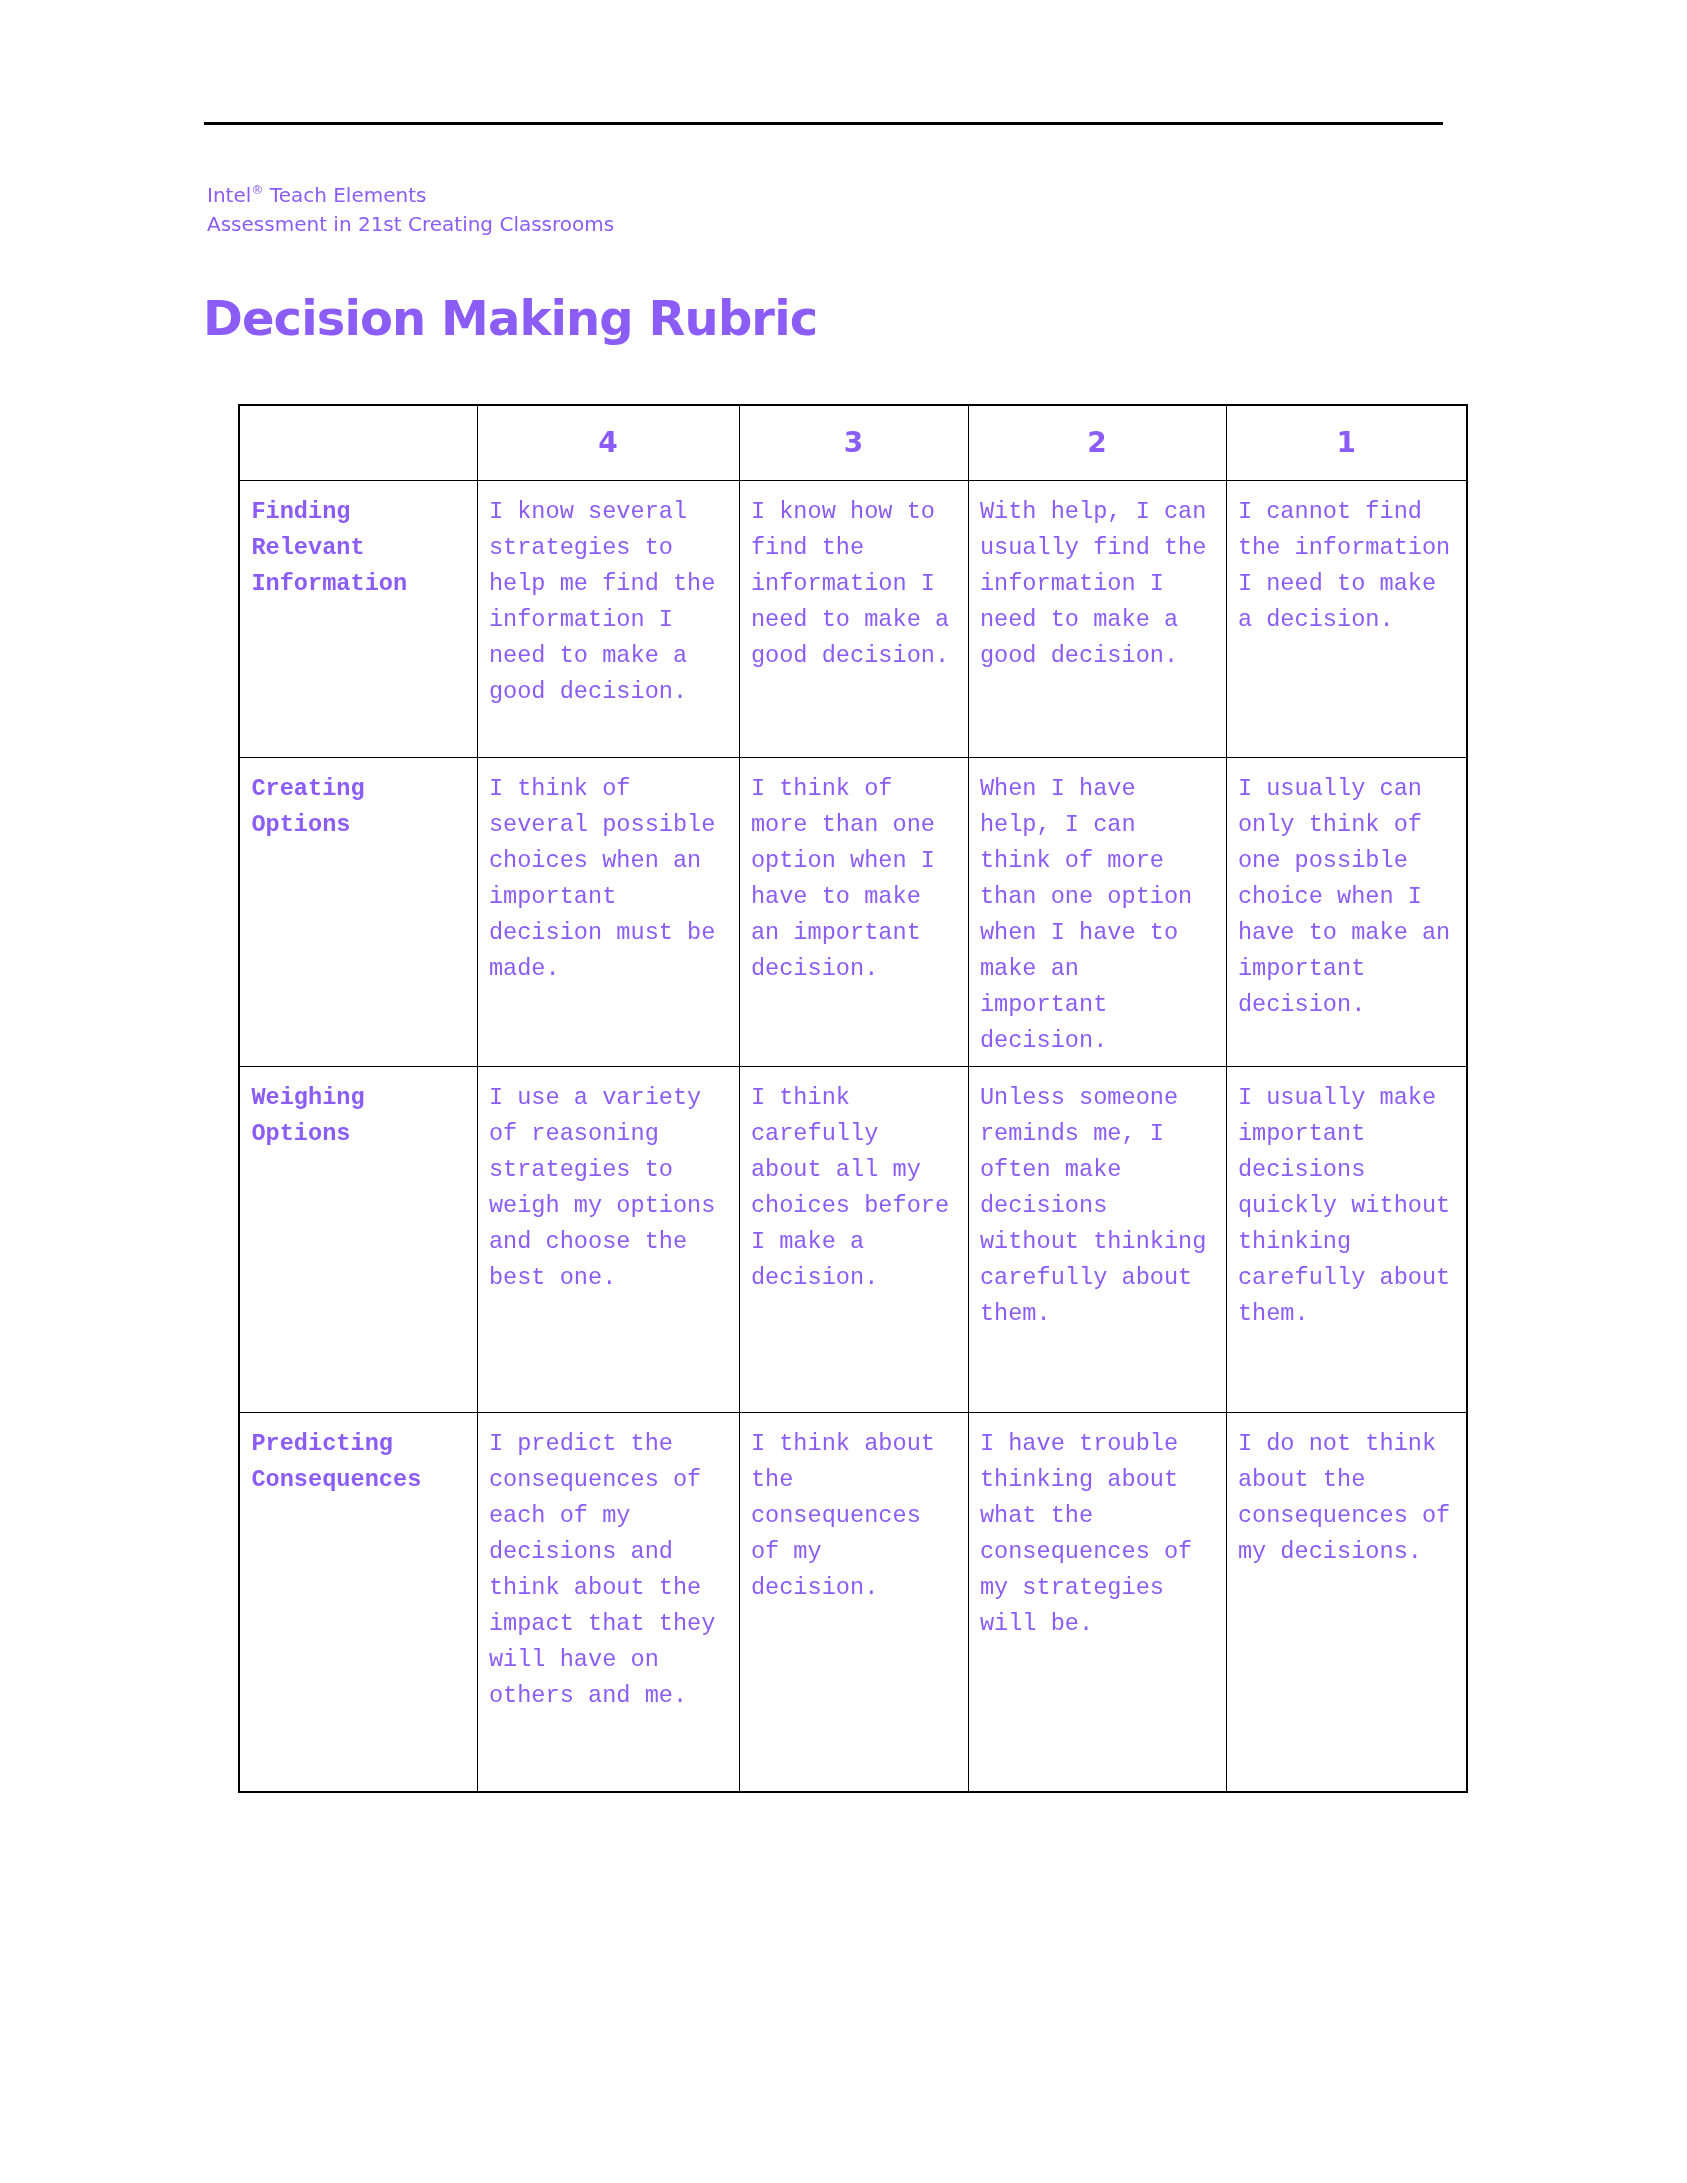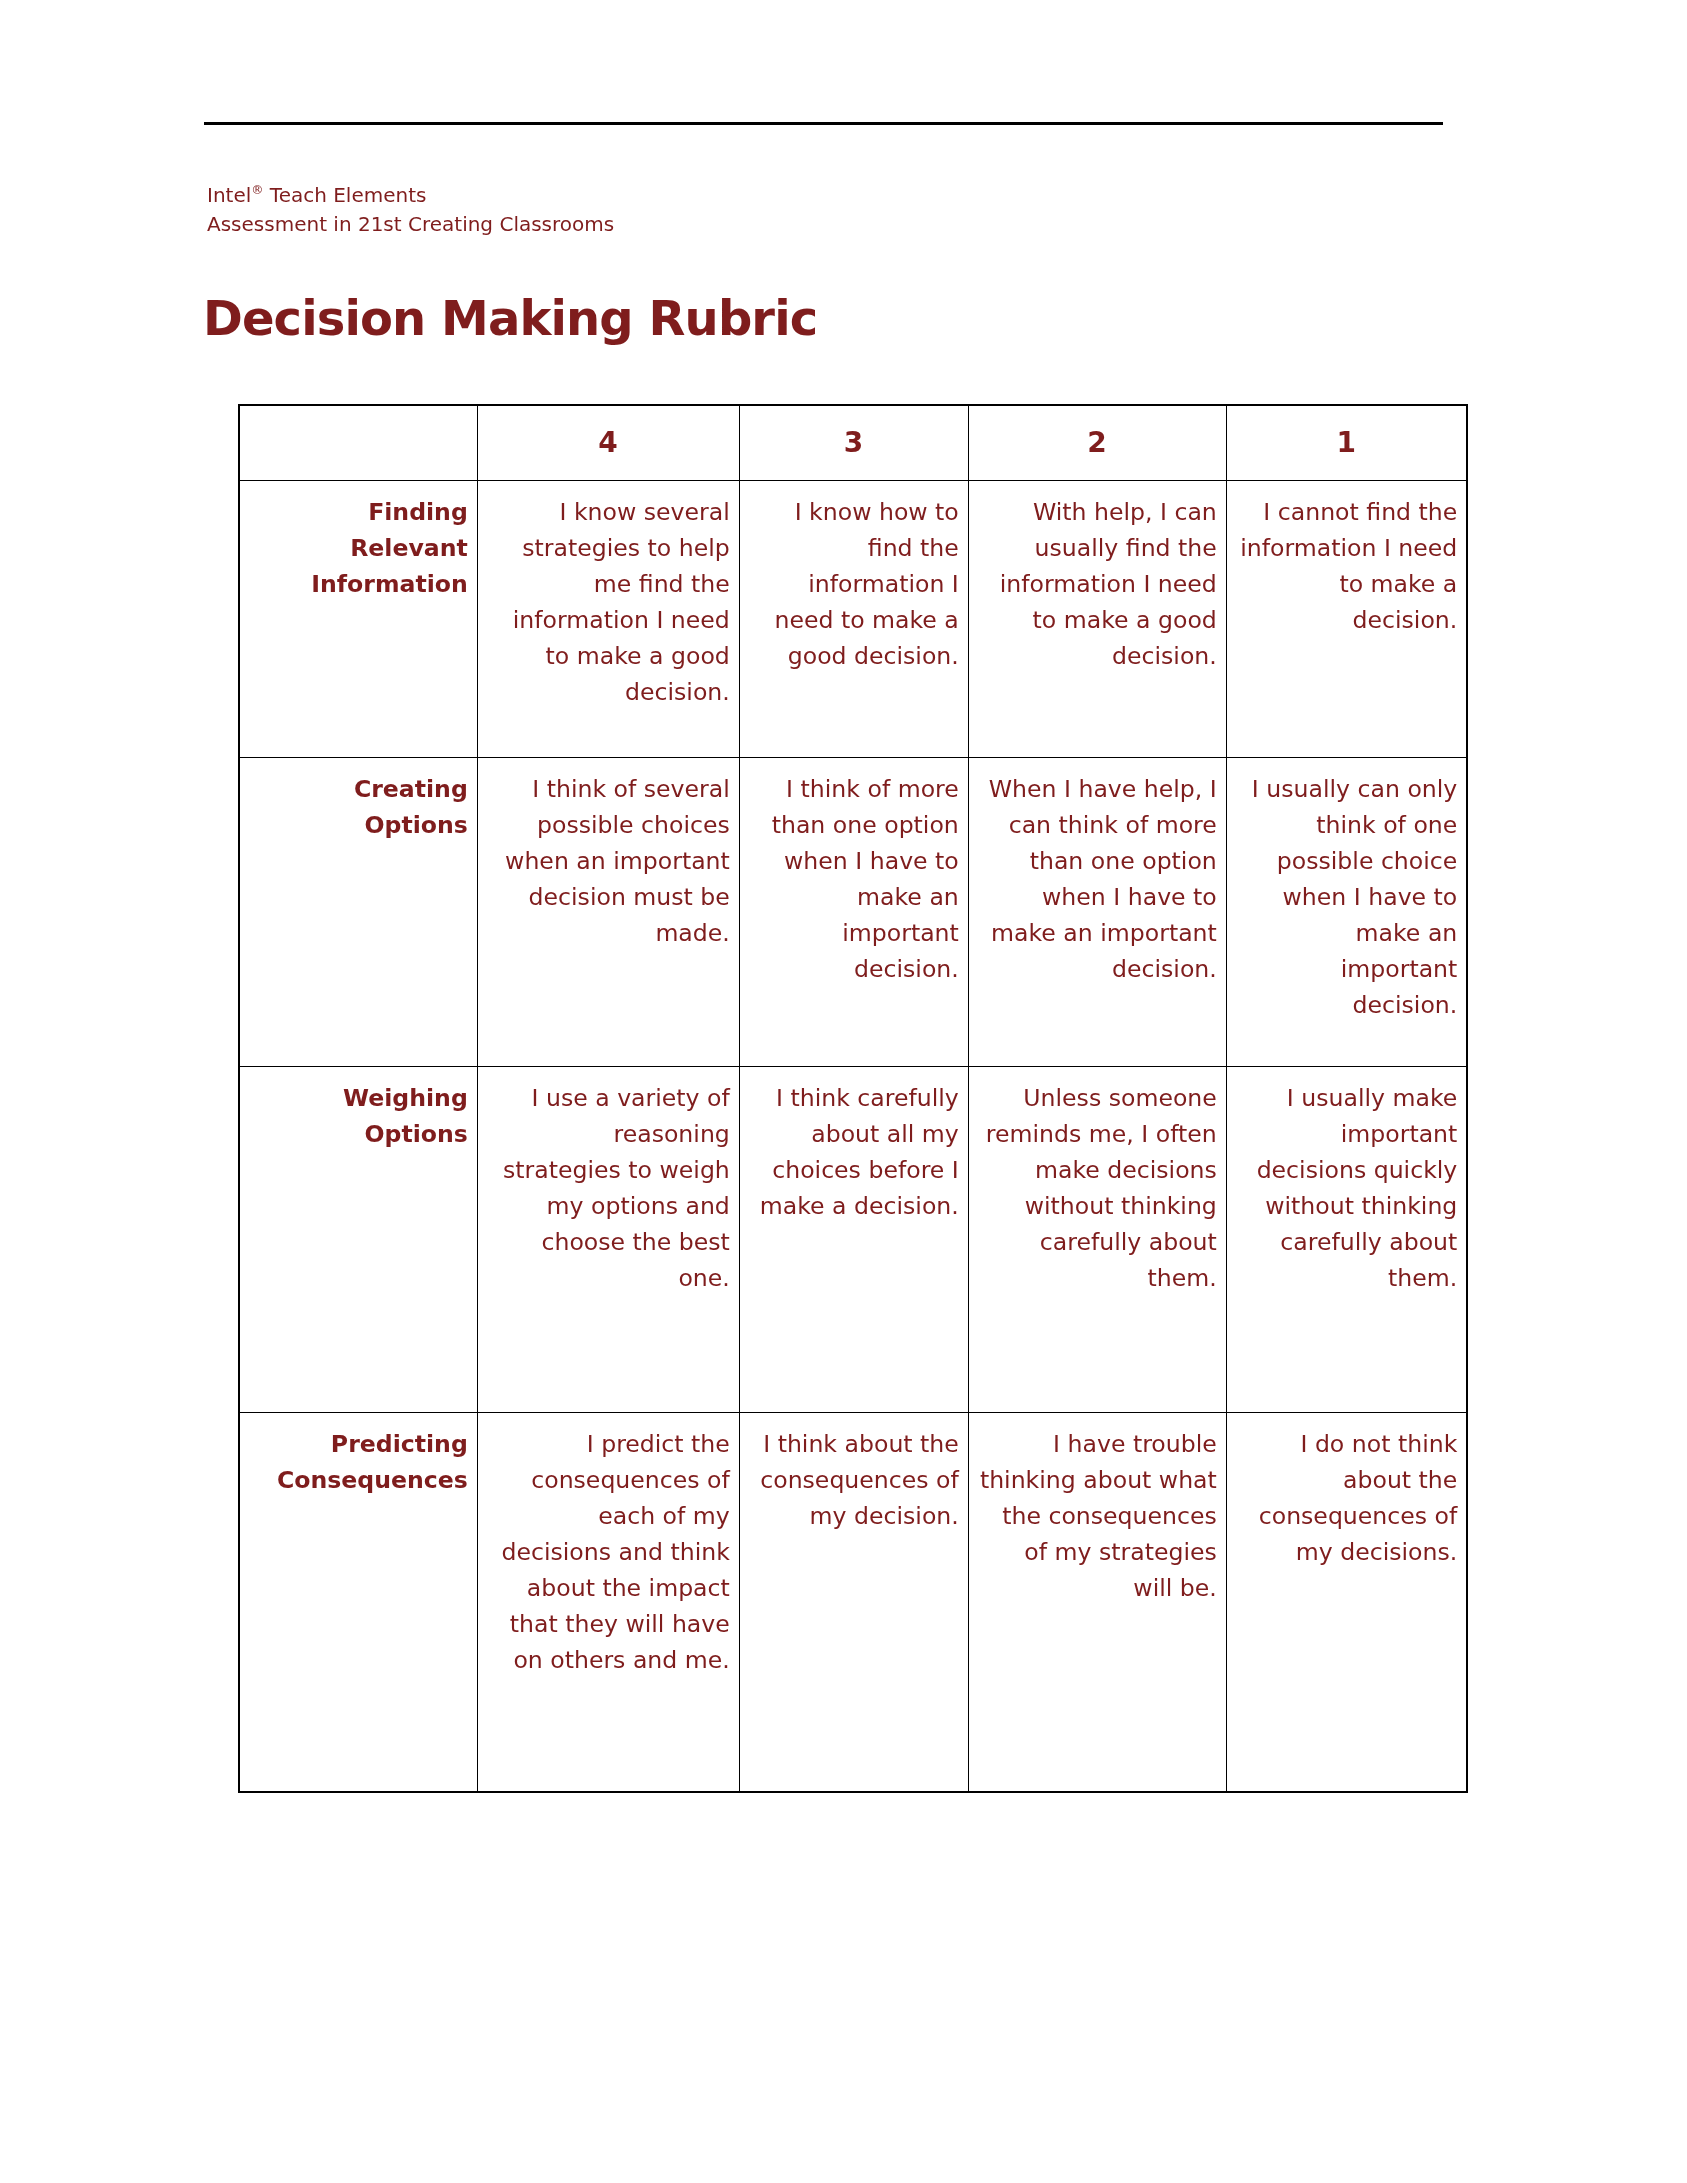--- a/index.html
+++ b/index.html
@@ -5,21 +5,21 @@
   html, body {
     margin: 0;
     padding: 0;
     background: #ffffff;
   }
   .page {
     position: relative;
     width: 1687px;
     height: 2184px;
     background: #ffffff;
-    color: #7f1d1d;
+    color: #8b5cf6;
     font-family: "DejaVu Sans", "Liberation Sans", sans-serif;
     overflow: hidden;
   }
   .header-rule {
     position: absolute;
     left: 204px;
     top: 122px;
     width: 1239px;
     height: 2.6px;
     background: #000000;
@@ -69,24 +69,25 @@
     vertical-align: middle;
     font-size: 28px;
     font-weight: bold;
     padding: 0;
   }
   th.corner {
     padding: 0;
   }
   td.crit, td.level {
     vertical-align: top;
-    text-align: right;
+    text-align: left;
     font-size: 23.6px;
     line-height: 36px;
     padding: 13px 8.7px 7px 11.4px;
+    font-family: Liberation Mono, monospace;
   }
   td.crit {
     font-weight: bold;
   }
   tr.row-1 { height: 277px; }
   tr.row-2 { height: 309px; }
   tr.row-3 { height: 346px; }
   tr.row-4 { height: 380px; }
 </style>
 </head>

